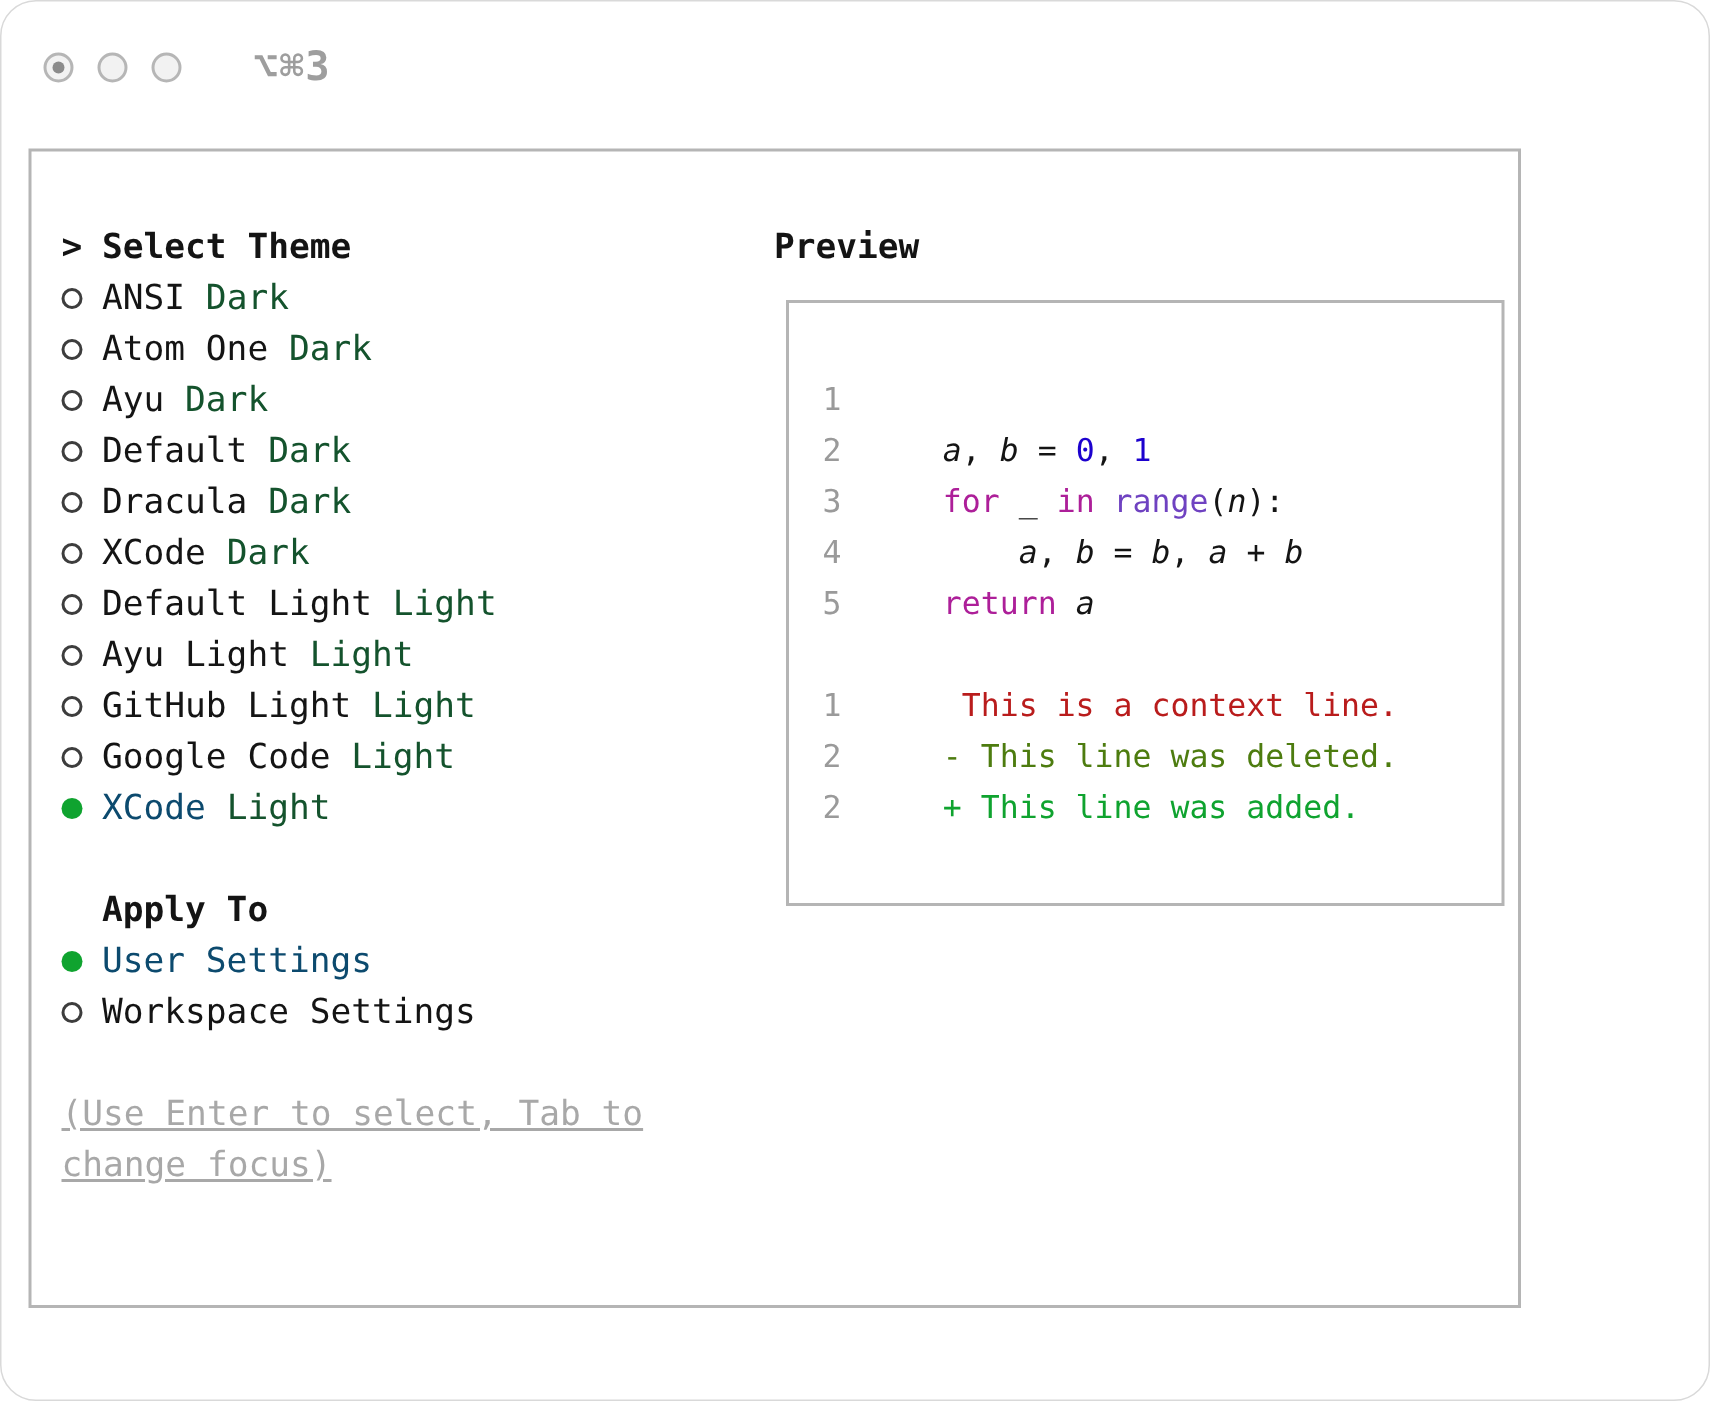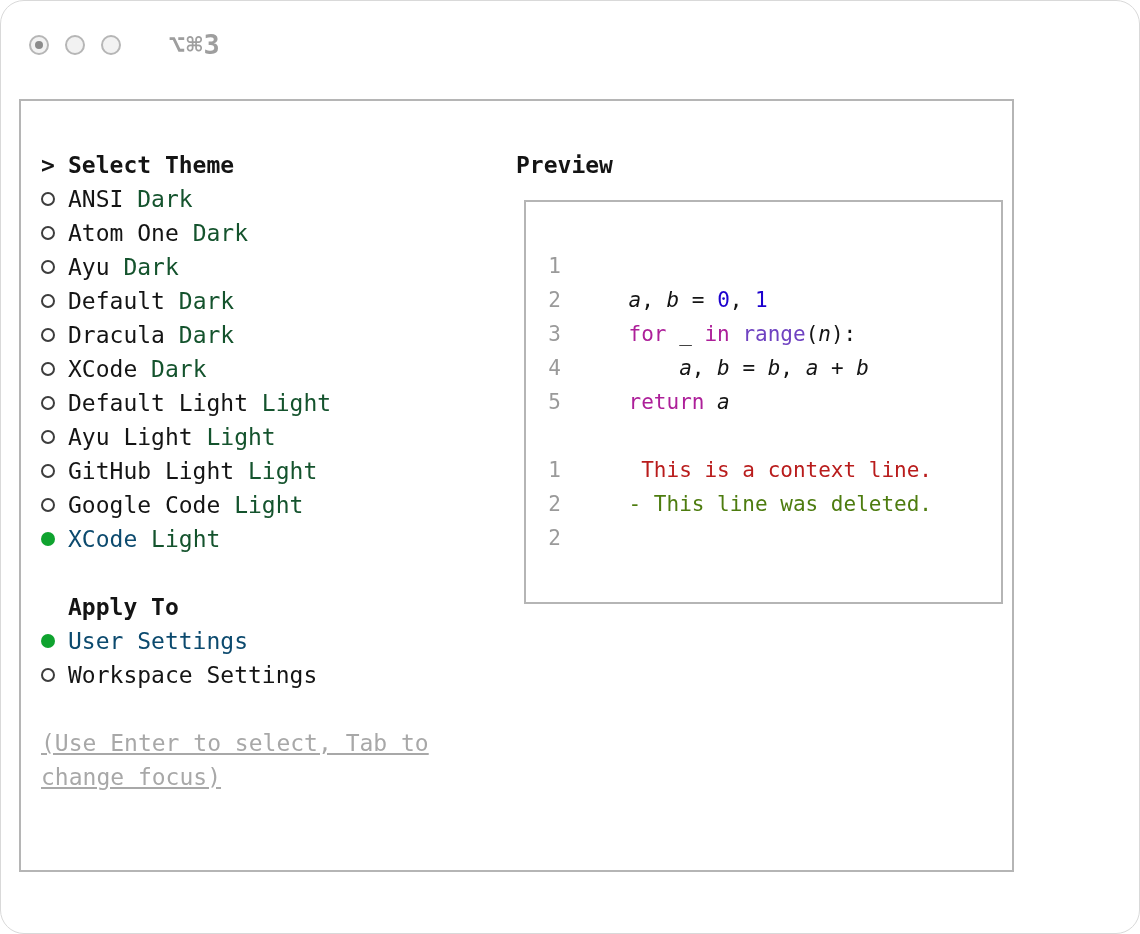--- a/index.html
+++ b/index.html
@@ -190,19 +190,20 @@
             <div class="cline">
               <span class="lnum">1</span>
               <span class="ctext dtype-context">     This is a context line.</span>
             </div>
             <div class="cline">
               <span class="lnum">2</span>
               <span class="ctext dtype-deleted">    - This line was deleted.</span>
             </div>
             <div class="cline">
               <span class="lnum">2</span>
+              <span class="ctext dtype-added">    + This line was added.</span>
             </div>
           </div>
       </div>
     </div>
 
   </div>
 </div>
 
 </body></html>

